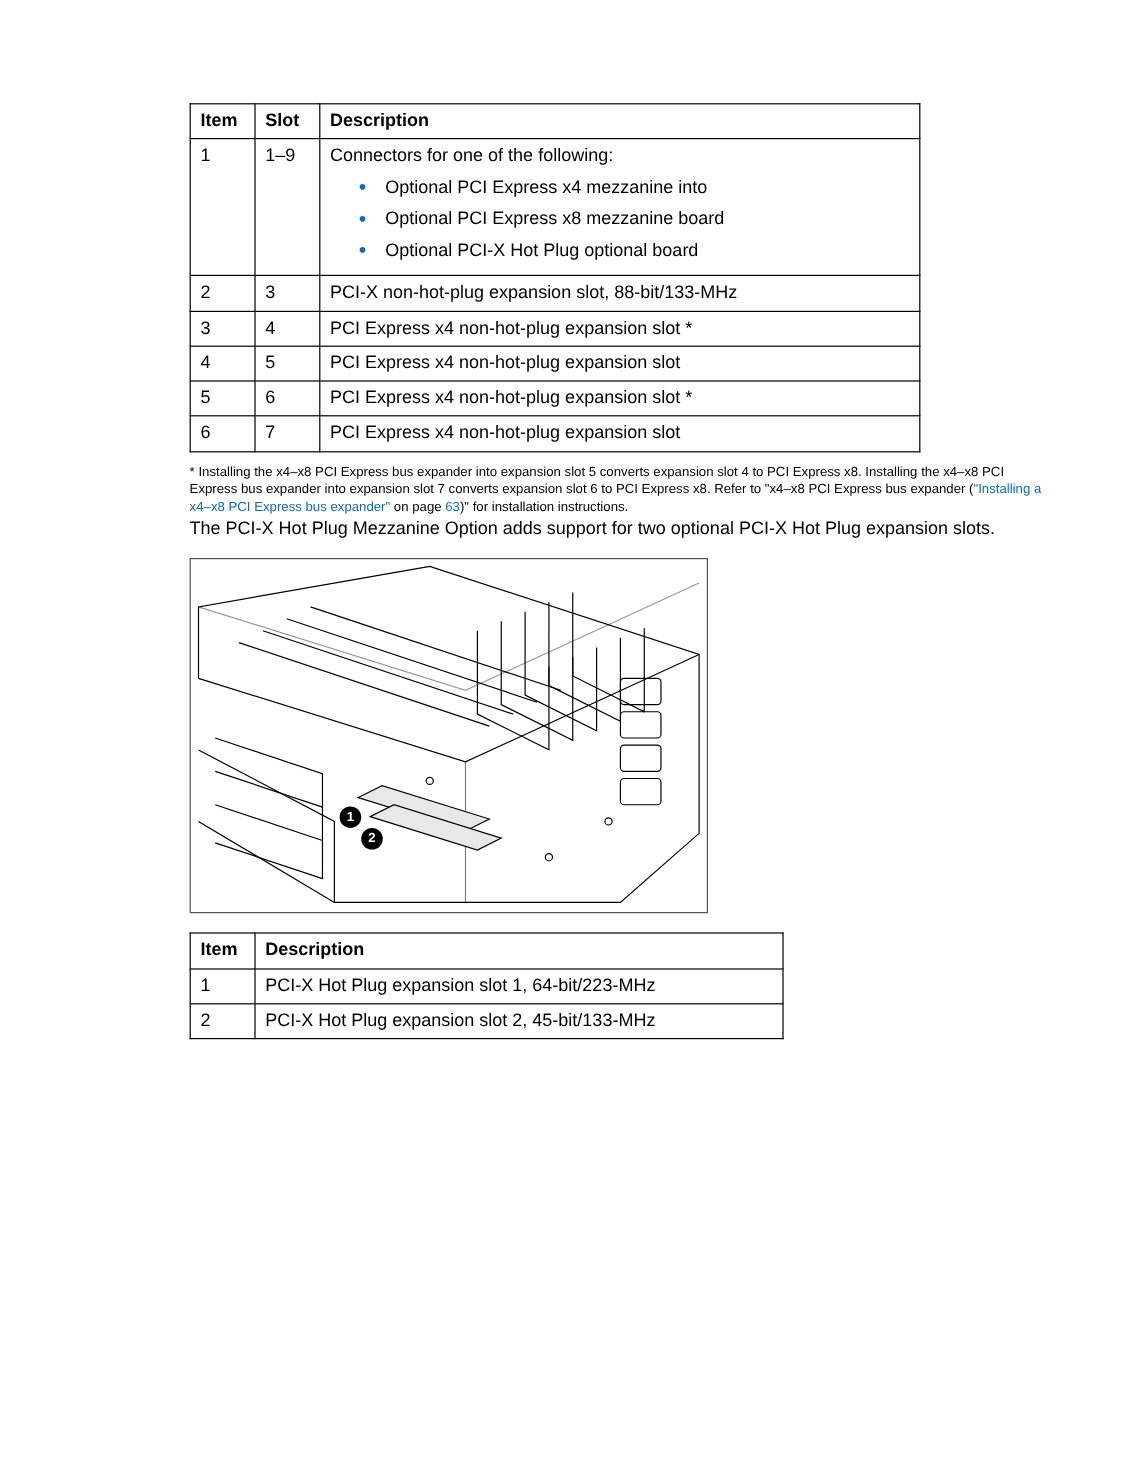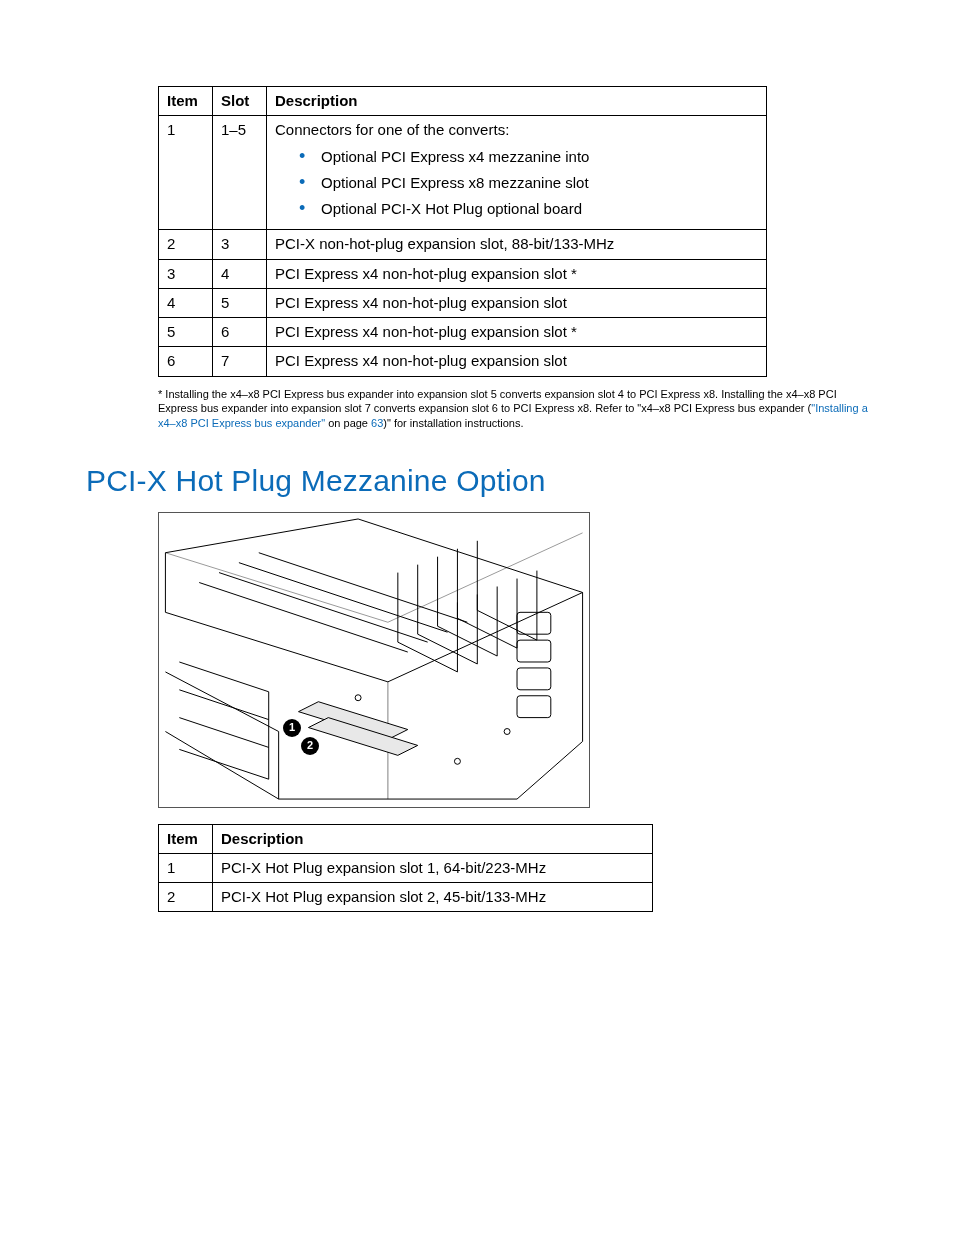--- a/index.html
+++ b/index.html
@@ -49,26 +49,26 @@
     <thead>
       <tr>
         <th class="col-item">Item</th>
         <th class="col-slot">Slot</th>
         <th class="col-desc">Description</th>
       </tr>
     </thead>
     <tbody>
       <tr>
         <td>1</td>
-        <td>1–5</td>
+        <td>1–9</td>
         <td>
-          <span>Connectors for one of the converts:</span>
+          <span>Connectors for one of the following:</span>
           <ul class="desc-list">
             <li>Optional PCI Express x4 mezzanine into</li>
-            <li>Optional PCI Express x8 mezzanine slot</li>
+            <li>Optional PCI Express x8 mezzanine board</li>
             <li>Optional PCI-X Hot Plug optional board</li>
           </ul>
         </td>
       </tr>
       <tr>
         <td>2</td>
         <td>3</td>
         <td>PCI-X non-hot-plug expansion slot, 88-bit/133-MHz</td>
       </tr>
       <tr>
@@ -91,22 +91,22 @@
         <td>7</td>
         <td>PCI Express x4 non-hot-plug expansion slot</td>
       </tr>
     </tbody>
   </table>
 
   <p class="footnote">
     <span>* Installing the x4–x8 PCI Express bus expander into expansion slot 5 converts expansion slot 4 to PCI Express x8. Installing the x4–x8 PCI Express bus expander into expansion slot 7 converts expansion slot 6 to PCI Express x8. Refer to "x4–x8 PCI Express bus expander (</span><span class="link">"Installing a x4–x8 PCI Express bus expander"</span><span> on page </span><span class="link">63</span><span>)" for installation instructions.</span>
   </p>
 
-  <h1 class="section">PCI-X Hot Plug Mezzanine Option</h1>
 
+  <p class="intro">The PCI-X Hot Plug Mezzanine Option adds support for two optional PCI-X Hot Plug expansion slots.</p>
 
   <div class="figure">
     <svg viewBox="0 0 432 296">
       <g stroke="#000" stroke-width="1" fill="none">
         <polyline points="6,100 6,40 200,6 426,80 426,230 360,288 120,288 6,220"></polyline>
         <polyline points="6,100 230,170 426,80"></polyline>
         <polyline points="6,40 230,110 426,20" opacity="0.4"></polyline>
         <polyline points="120,288 120,220 6,160"></polyline>
         <polyline points="230,170 230,288" opacity="0.5"></polyline>
         <line x1="40" y1="70" x2="250" y2="140"></line>

